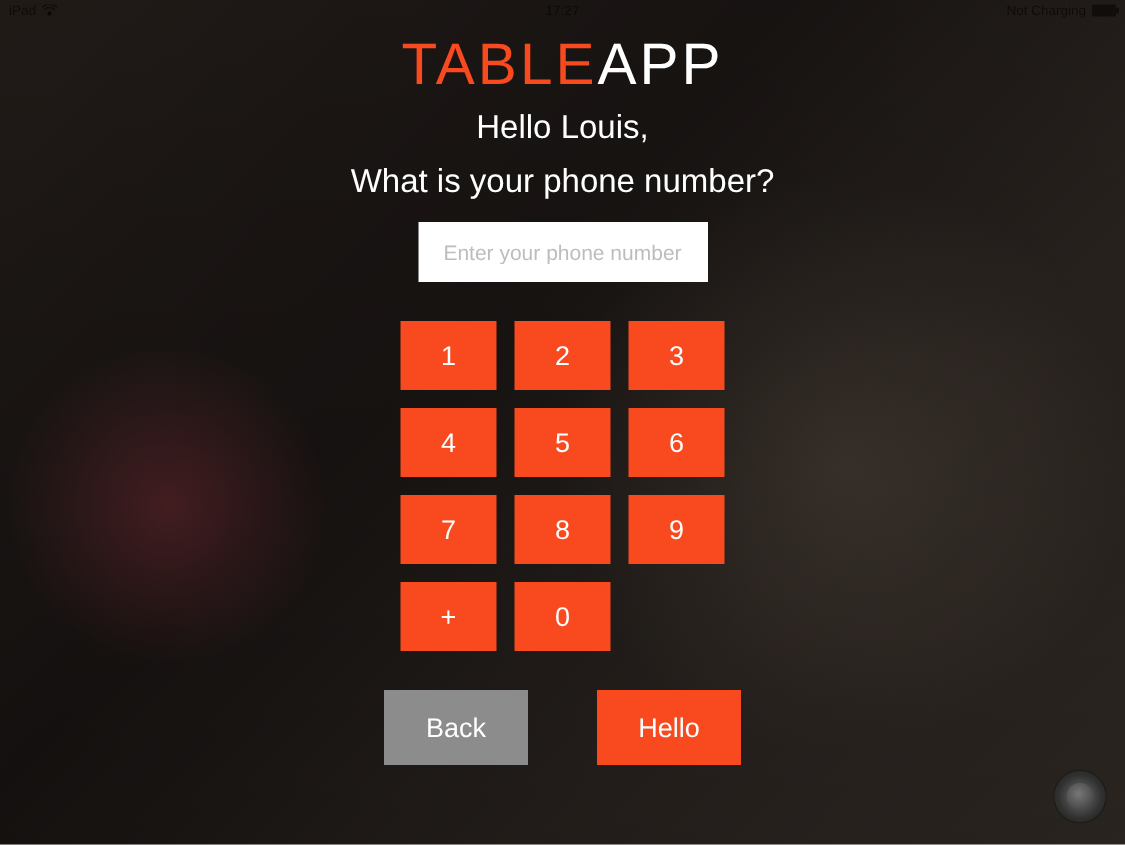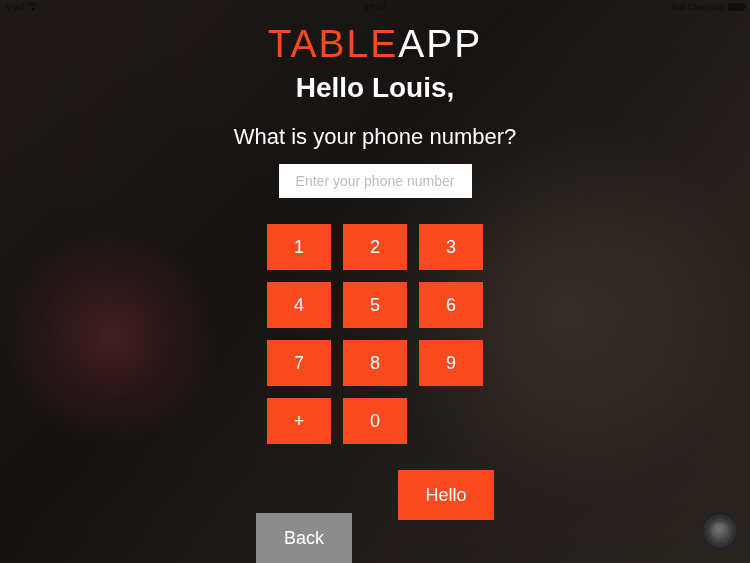--- a/index.html
+++ b/index.html
@@ -94,29 +94,29 @@
     .logo-table {
       color: #F94A1F;
       font-weight: 400;
     }
     .logo-app {
       color: #ffffff;
       font-weight: 400;
     }
     .greeting {
       color: #fff;
-      font-size: 28px;
-      font-weight: 700;
+      font-size: 22px;
+      font-weight: 400;
       margin-top: 6px;
     }
     .question {
       color: #fff;
       font-size: 22px;
       font-weight: 300;
-      margin-top: 20px;
+      margin-top: 10px;
     }
     .phone-input {
       width: 193px;
       height: 40px;
       background: #fff;
       border: none;
       margin-top: 14px;
       text-align: center;
       font-size: 14px;
       color: #333;
@@ -155,21 +155,20 @@
       align-items: center;
       justify-content: center;
       color: #fff;
       font-size: 18px;
       font-weight: 400;
       cursor: pointer;
       user-select: none;
     }
     .back-btn {
       background: #8c8c8c;
-      margin-top: 43px;
     }
     .queue-btn {
       background: #F94A1F;
     }
     .assistive-touch {
       position: absolute;
       right: 12px;
       bottom: 14px;
       width: 36px;
       height: 36px;

